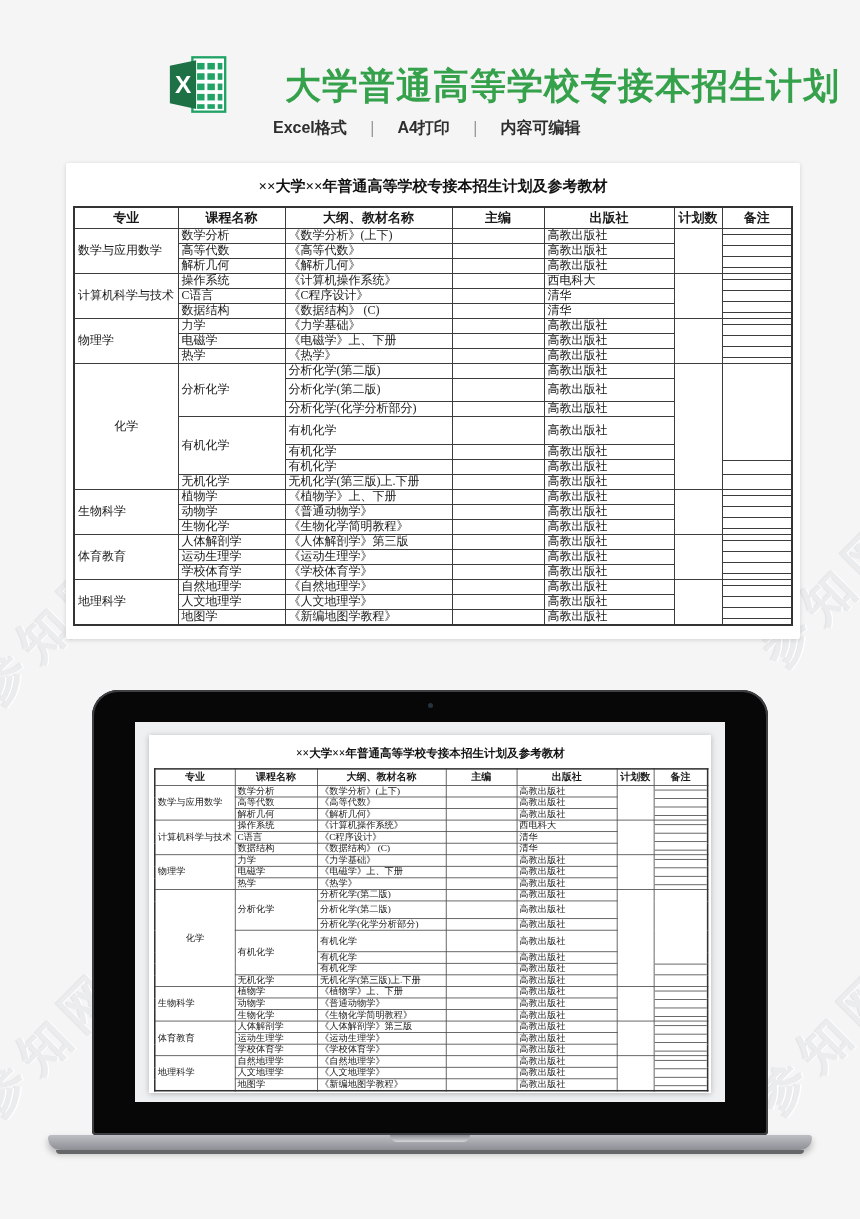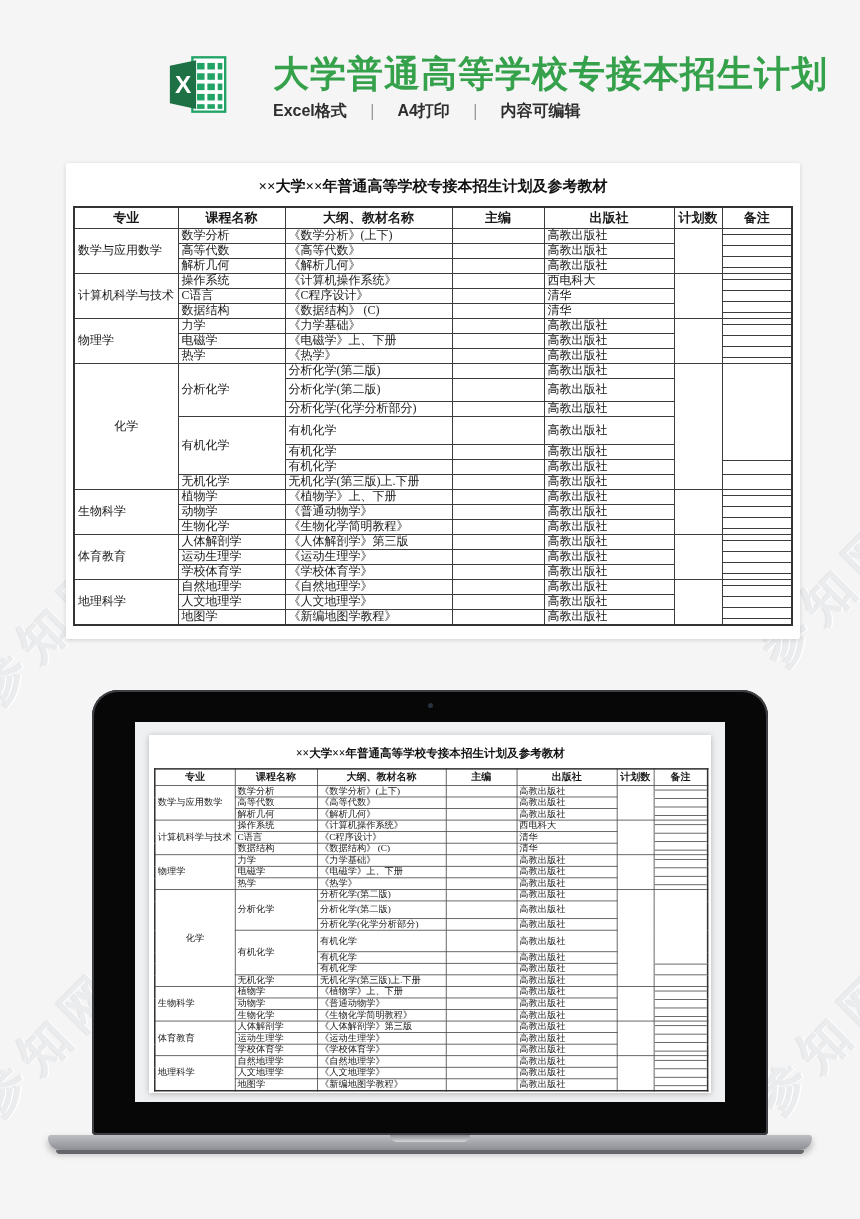--- a/index.html
+++ b/index.html
@@ -10,21 +10,21 @@
   .wm{position:absolute;z-index:1;font:bold 50px "Liberation Serif","DejaVu Serif",serif;
       letter-spacing:10px;color:#ebecee;transform:rotate(-45deg);white-space:nowrap;
       text-shadow:1px 1px 0 #ffffff,-1px -1px 1px rgba(0,0,0,0.07);user-select:none;}
   #wm1{left:-42px;top:598px;} #wm2{left:742px;top:560px;}
   #wm3{left:-42px;top:1010px;} #wm4{left:738px;top:1008px;}
 
   
   .page-header{position:absolute;left:168px;top:53px;display:flex;align-items:flex-start;z-index:2;}
   .excel-icon{width:60px;height:63px;flex:0 0 auto;}
   .titles{margin-left:45px;}
-  .page-title{margin:0;font:bold 36px/1.15 "Liberation Sans","DejaVu Sans",sans-serif;color:#35a14b;letter-spacing:1px;}
+  .page-title{margin:12px;font:bold 36px/1.15 "Liberation Sans","DejaVu Sans",sans-serif;color:#35a14b;letter-spacing:1px;}
   .features{margin-top:7px;font:bold 16px "Liberation Sans","DejaVu Sans",sans-serif;color:#2e2e2e;}
   .features .sep{color:#7a7a7a;margin:0 13px;font-weight:400;}
 
   
   .preview-card{position:absolute;left:66px;top:163px;width:734px;background:#ffffff;z-index:2;
                 box-shadow:0 1px 5px rgba(0,0,0,0.14);border-radius:2px;padding-bottom:13px;}
 
   
   .sheet-title{text-align:center;font:bold 15px "Liberation Serif","DejaVu Serif",serif;
                color:#111;padding:14px 0 10px;}

